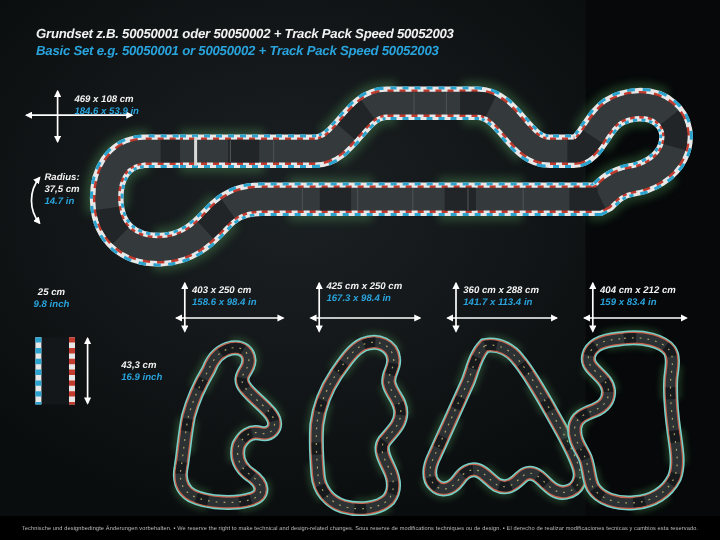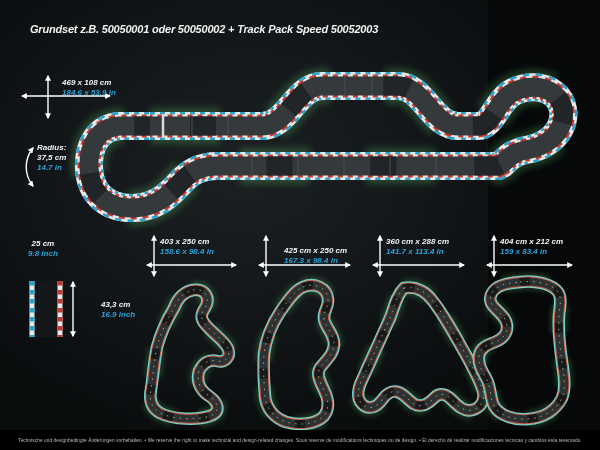--- a/index.html
+++ b/index.html
@@ -142,20 +142,21 @@
       <line class="dim-arrow" x1="259" y1="265" x2="350" y2="265" marker-start="url(#arw)" marker-end="url(#arw)"></line>
       <line class="dim-arrow" x1="380" y1="236" x2="380" y2="276" marker-start="url(#arw)" marker-end="url(#arw)"></line>
       <line class="dim-arrow" x1="373" y1="265" x2="464" y2="265" marker-start="url(#arw)" marker-end="url(#arw)"></line>
       <line class="dim-arrow" x1="494" y1="236" x2="494" y2="276" marker-start="url(#arw)" marker-end="url(#arw)"></line>
       <line class="dim-arrow" x1="487" y1="265" x2="572" y2="265" marker-start="url(#arw)" marker-end="url(#arw)"></line>
     </g>
   </svg>
 
   <div class="hdr">
     <div class="t-white">Grundset z.B. 50050001 oder 50050002 + Track Pack Speed 50052003</div>
+    <div class="t-blue">Basic Set e.g. 50050001 or 50050002 + Track Pack Speed 50052003</div>
   </div>
 
   <div class="dim" style="left:62px; top:78px;">
     <div class="t-white">469 x 108 cm</div>
     <div class="t-blue">184.6 x 53.9 in</div>
   </div>
 
   <div class="dim" style="left:37px; top:143px;">
     <div class="t-white">Radius:</div>
     <div class="t-white">37,5 cm</div>
@@ -169,21 +170,21 @@
 
   <div class="dim" style="left:81px; top:300px;margin-left:20px;">
     <div class="t-white">43,3 cm</div>
     <div class="t-blue">16.9 inch</div>
   </div>
 
   <div class="dim" style="left:160px; top:237px;">
     <div class="t-white">403 x 250 cm</div>
     <div class="t-blue">158.6 x 98.4 in</div>
   </div>
-  <div class="dim" style="left:272px; top:246px;margin-left:12px;">
+  <div class="dim" style="left:272px; top:234px;">
     <div class="t-white">425 cm x 250 cm</div>
     <div class="t-blue">167.3 x 98.4 in</div>
   </div>
   <div class="dim" style="left:386px; top:237px;">
     <div class="t-white">360 cm x 288 cm</div>
     <div class="t-blue">141.7 x 113.4 in</div>
   </div>
   <div class="dim" style="left:500px; top:237px;">
     <div class="t-white">404 cm x 212 cm</div>
     <div class="t-blue">159 x 83.4 in</div>

